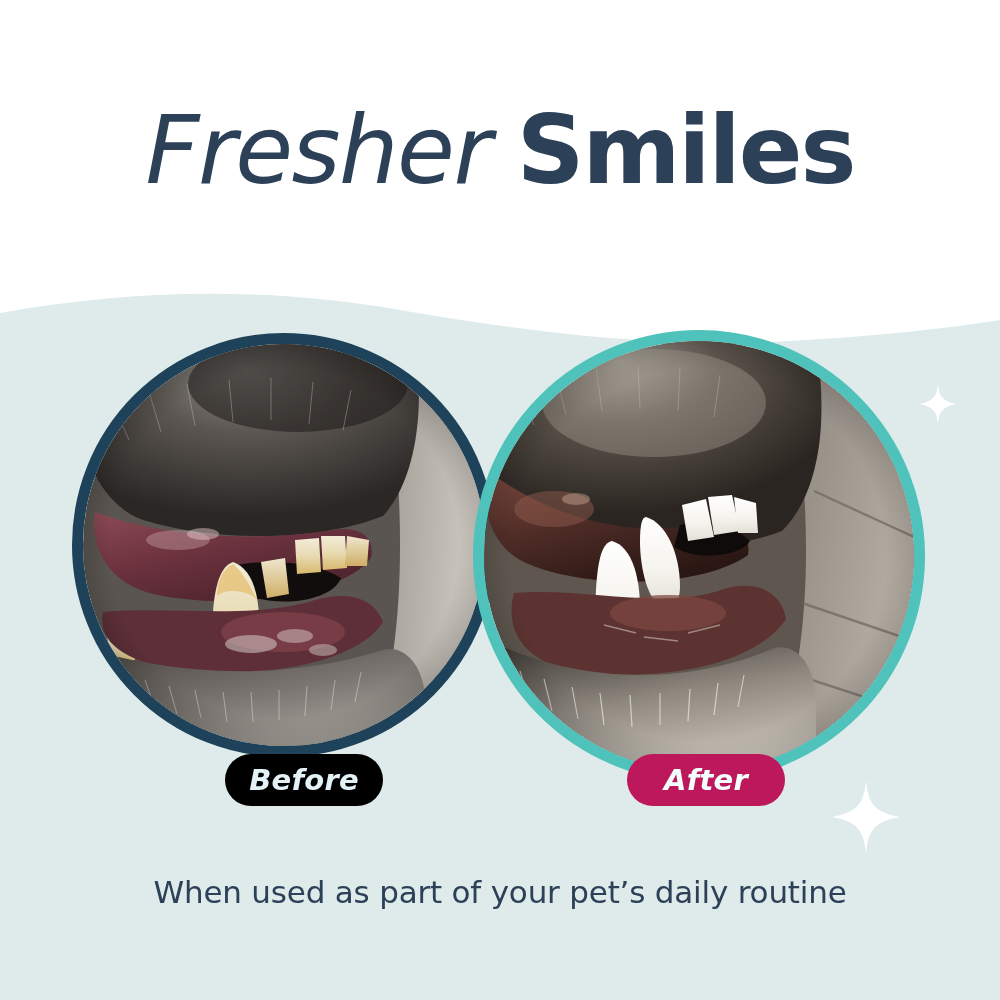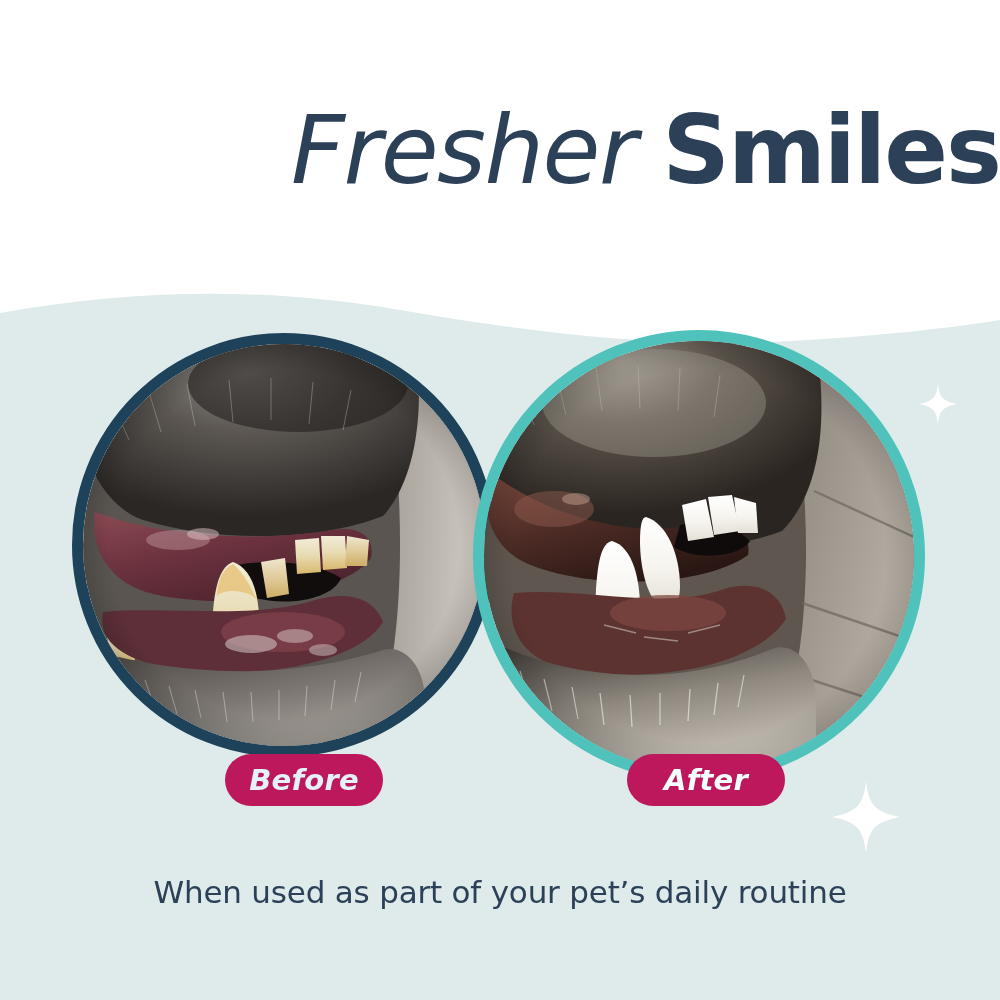--- a/index.html
+++ b/index.html
@@ -22,21 +22,21 @@
     position:absolute; left:0; top:0;
     width:1000px; height:1000px;
     z-index:0;
   }
 
   
   .headline {
     position:absolute;
     left:0; top:104px;
     width:1000px;
-    text-align:right;
+    text-align:center;
     z-index:5;
     white-space:nowrap;
     line-height:1.0;
   }
   .headline .word-light {
     font-family:"DejaVu Sans", sans-serif;
     font-style:italic;
     font-weight:400;
     font-size:94px;
     letter-spacing:-1.5px;
@@ -86,21 +86,21 @@
     padding:0 30px;
     font-family:"DejaVu Sans", sans-serif;
     font-style:italic;
     font-weight:700;
     font-size:29px;
     letter-spacing:0.2px;
   }
   #badge-before {
     left:225px; top:754px;
     width:158px;
-    background:#be185d;
+    background:#000000;
     color:#E4F1F7;
   }
   #badge-after {
     left:627px; top:754px;
     width:158px;
     background:#be185d;
     color:#F4FEFD;
   }
 
   

